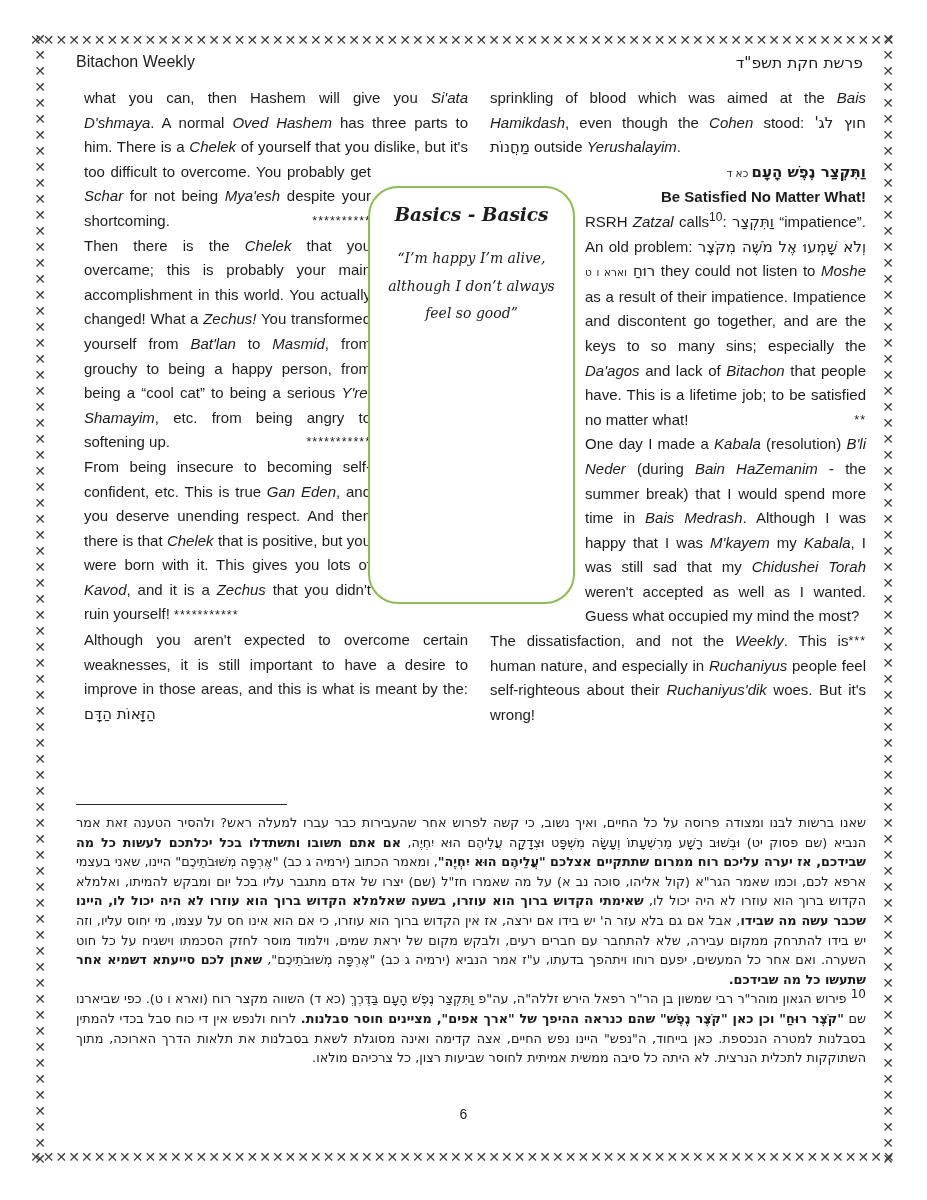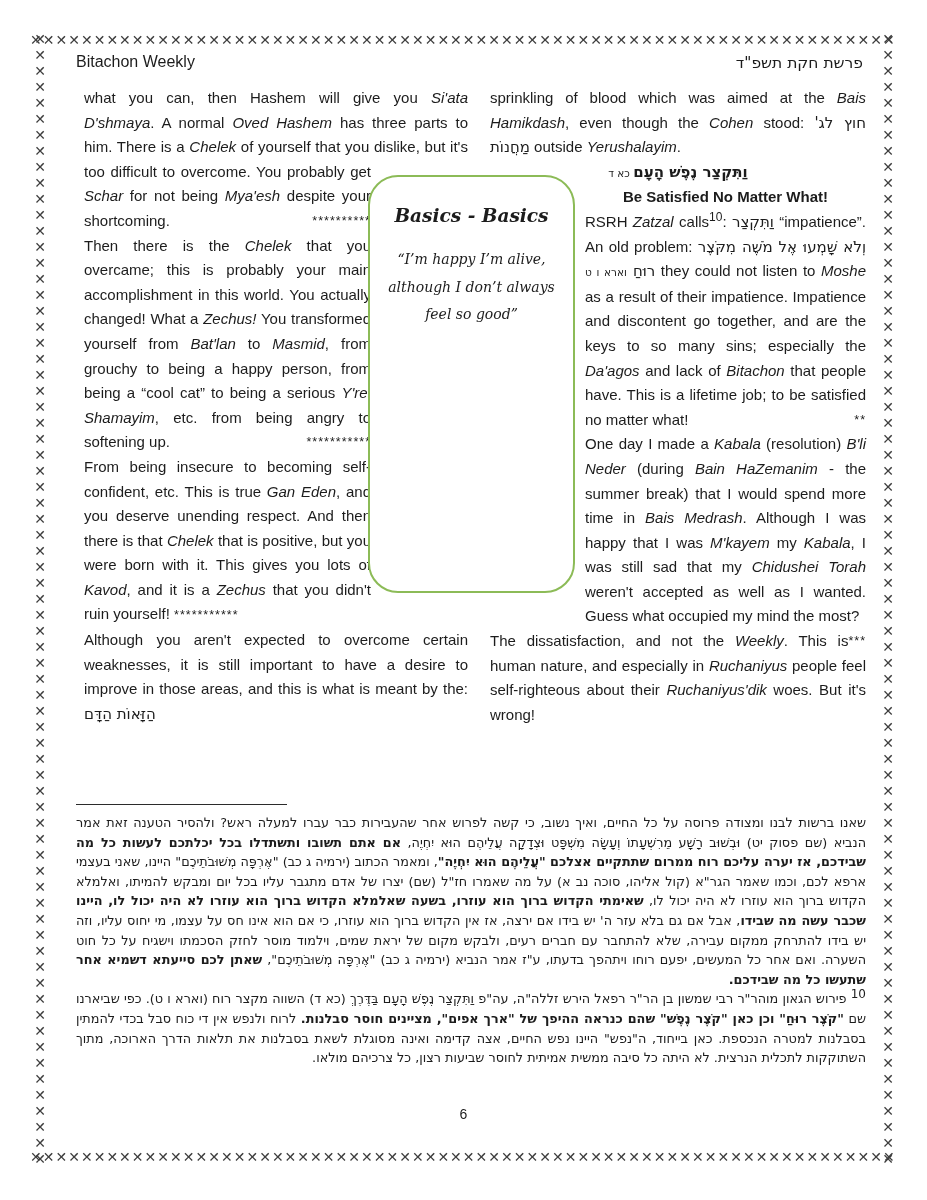--- a/index.html
+++ b/index.html
@@ -25,40 +25,40 @@
   
   .hdr-left  { position:absolute; left:76px; top:53px; font-size:16px; }
   .hdr-right { position:absolute; right:64px; top:54px; font-size:15.5px;
                direction:rtl; font-family:"DejaVu Sans", sans-serif; }
 
   
   .col { position:absolute; top:86px; }
   #col-left  { left:84px;  width:384px; }
   #col-right { left:490px; width:376px; }
   .col p { margin:0; font-size:15px; line-height:24.6px; text-align:justify; }
-  .col p.center { text-align:center; }
+  .col p.center { text-align:right; }
 
   .it { font-style:italic; }
   .bd { font-weight:bold; }
   .he { font-family:"DejaVu Sans", sans-serif; }
   .sm { font-size:10.5px; }
   .sup { vertical-align:super; font-size:12px; line-height:0; }
   .stars { font-size:12.5px; letter-spacing:1px; }
   .fr { float:right; }
 
   
   .spacer { display:block; }
   .sp-left  { float:right; width:91px; height:427px; margin-left:6px; }
   .sp-right { float:left;  width:85px; height:427px; margin-right:10px; }
 
   
   #quote-box {
-    position:absolute; left:368px; top:175px; width:207px; height:418px;
+    position:absolute; left:368px; top:186px; width:207px; height:418px;
     box-sizing:border-box; border:2px solid #8cbb57; border-radius:30px;
-    background:#ffffff; text-align:center; padding:28px 10px 10px 10px; z-index:5;
+    background:#ffffff; text-align:center; padding:16px 10px 10px 10px; z-index:5;
   }
   .qb-title {
     font-family:"DejaVu Serif", serif; font-style:italic; font-weight:bold;
     font-size:18.5px; margin-bottom:20px;
   }
   .qb-quote {
     font-family:"DejaVu Serif", serif; font-style:italic; font-size:14px;
     line-height:27.5px; margin-bottom:24px;
   }
 

